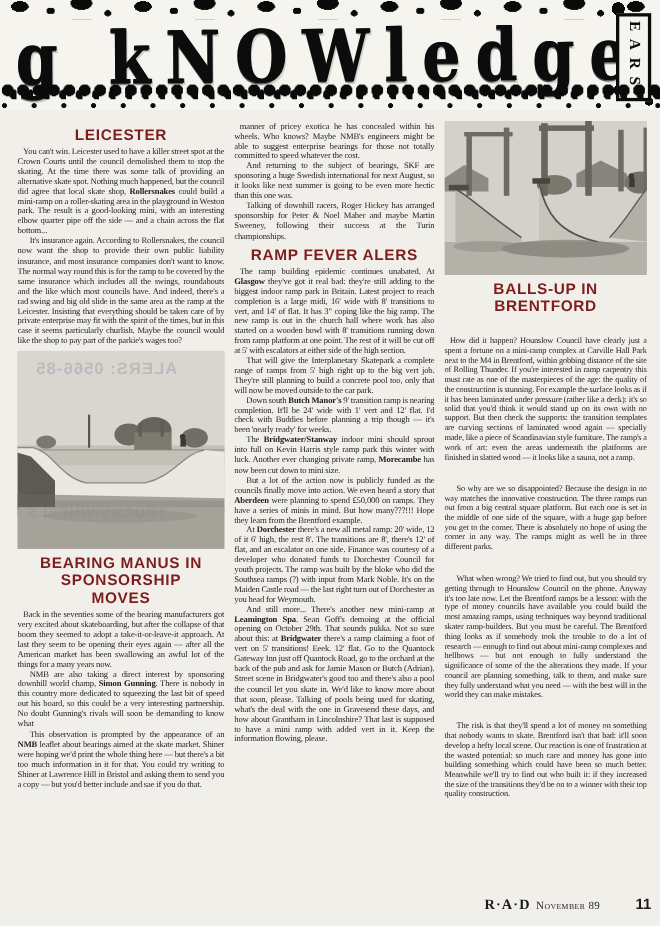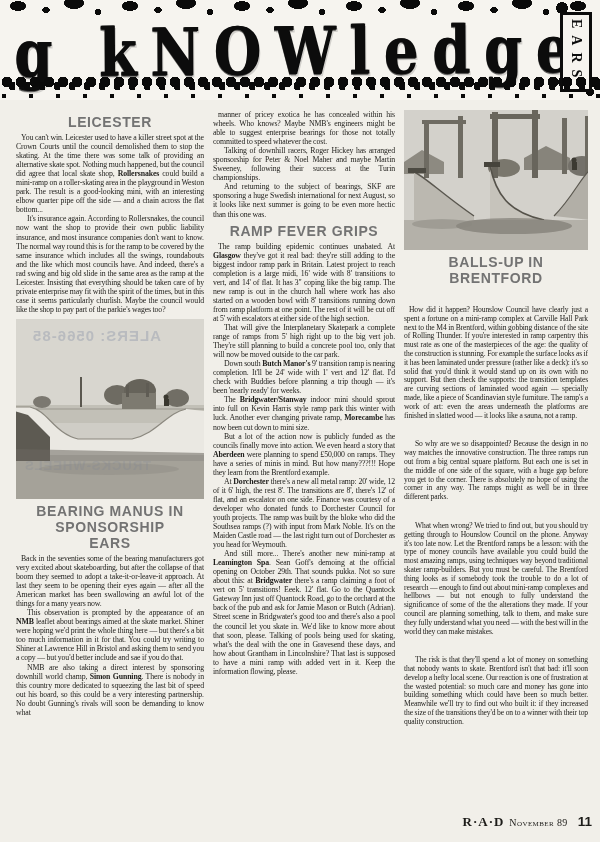--- a/index.html
+++ b/index.html
@@ -37,40 +37,40 @@
     background:#f6f4ef;border:3px solid #0c0c0c;display:flex;align-items:center;justify-content:center;
     writing-mode:vertical-rl;text-orientation:sideways;
     font-family:"Liberation Serif",serif;font-weight:bold;font-size:14px;letter-spacing:7px;color:#0c0c0c;}
   
   .content{position:absolute;left:16px;top:110px;width:572px;height:722px;display:flex;gap:9px;}
   .col{overflow:hidden;}
   .col-left{width:191px;}
   .col-mid{width:185px;}
   .col-right{width:187px;}
   h3{font-family:"Liberation Sans",sans-serif;font-weight:bold;text-align:center;
-     font-size:14px;line-height:16px;letter-spacing:.6px;margin:4px 0 3px;color:#737373;}
+     font-size:14px;line-height:16px;letter-spacing:.6px;margin:4px 0 3px;color:#7f1d1d;}
   h3.narrow{max-width:150px;margin-left:auto;margin-right:auto;}
   .p{font-size:7.8px;line-height:9.05px;text-align:justify;text-indent:11px;margin:0;
      word-spacing:-.2px;letter-spacing:-.12px;}
   .p.first{text-indent:5px;}
   .col-right .p{font-size:7.6px;line-height:8.8px;margin-top:20px;}
   
   figure{margin:0;position:relative;}
   .photo{display:block;background:#cfcdc6;}
   .fig1{margin:5px 0 2px -2px;}
   .fig2{margin:0 0 2px 0;}
   .ghost{position:absolute;font-family:"Liberation Sans",sans-serif;font-weight:bold;
      color:rgba(105,120,150,.28);transform:scaleX(-1);white-space:nowrap;pointer-events:none;}
   .ghost-top{top:8px;left:18px;font-size:15px;letter-spacing:1px;}
   .ghost-bottom{bottom:26px;left:10px;font-size:13px;letter-spacing:1px;color:rgba(120,130,150,.20);}
   
   .footer{position:absolute;right:8px;bottom:12px;display:flex;align-items:baseline;}
   .mag-name{font-family:"Liberation Serif",serif;font-weight:bold;font-size:13px;letter-spacing:1px;}
   .issue{font-family:"Liberation Serif",serif;font-variant:small-caps;font-size:10px;margin-left:5px;letter-spacing:.4px;}
-  .pagenum{font-family:"Liberation Sans",sans-serif;font-weight:bold;font-size:13.5px;margin-left:10px;}
+  .pagenum{font-family:"Liberation Sans",sans-serif;font-weight:bold;font-size:13.5px;margin-left:32px;}
 </style>
 </head>
 <body>
 
 <div class="page">
 
   <div class="masthead">
     <div class="mast-dots-top"></div>
     <div class="mast-title">g kNOWledge</div>
     <div class="mast-right-blob"></div>
@@ -104,32 +104,32 @@
           <path d="M0,88 L16,88 C34,92 40,114 64,120 L118,120 C144,114 152,94 172,90" fill="none" stroke="#8b887f" stroke-width="1.2"></path>
           <path d="M0,92 L14,96 L36,118 L36,148 L0,144 Z" fill="#5d5a52"></path>
           <path d="M0,130 L191,134 L191,146 L0,150 Z" fill="#6b6860" opacity=".55"></path>
           <rect x="0" y="142" width="191" height="38" fill="#a5a299"></rect>
           <ellipse cx="95" cy="150" rx="70" ry="6" fill="#96938a" opacity=".7"></ellipse>
         </svg>
         <span class="ghost ghost-top">ALERS: 0566-85</span>
         <span class="ghost ghost-bottom">TRUCKS-WHEELS</span>
       </figure>
 
-      <h3 class="narrow">BEARING MANUS IN SPONSORSHIP EARS</h3>
+      <h3 class="narrow">BEARING MANUS IN SPONSORSHIP MOVES</h3>
       <p class="p first">Back in the seventies some of the bearing manufacturers got very excited about skateboarding, but after the collapse of that boom they seemed to adopt a take-it-or-leave-it approach. At last they seem to be opening their eyes again — after all the American market has been swallowing an awful lot of the things for a many years now.</p>
+      <p class="p">NMB are also taking a direct interest by sponsoring downhill world champ, <b>Simon Gunning</b>. There is nobody in this country more dedicated to squeezing the last bit of speed out his board, so this could be a very interesting partnership. No doubt Gunning's rivals will soon be demanding to know what</p>
       <p class="p">This observation is prompted by the appearance of an <b>NMB</b> leaflet about bearings aimed at the skate market. Shiner were hoping we'd print the whole thing here — but there's a bit too much information in it for that. You could try writing to Shiner at Lawrence Hill in Bristol and asking them to send you a copy — but you'd better include and sae if you do that.</p>
-      <p class="p">NMB are also taking a direct interest by sponsoring downhill world champ, <b>Simon Gunning</b>. There is nobody in this country more dedicated to squeezing the last bit of speed out his board, so this could be a very interesting partnership. No doubt Gunning's rivals will soon be demanding to know what</p>
     </div>
 
     <div class="col col-mid">
       <p class="p first">manner of pricey exotica he has concealed within his wheels. Who knows? Maybe NMB's engineers might be able to suggest enterprise bearings for those not totally committed to speed whatever the cost.</p>
+      <p class="p">And returning to the subject of bearings, SKF are sponsoring a huge Swedish international for next August, so it looks like next summer is going to be even more hectic than this one was.</p>
       <p class="p">Talking of downhill racers, Roger Hickey has arranged sponsorship for Peter &amp; Noel Maher and maybe Martin Sweeney, following their success at the Turin championships.</p>
-      <p class="p">And returning to the subject of bearings, SKF are sponsoring a huge Swedish international for next August, so it looks like next summer is going to be even more hectic than this one was.</p>
 
-      <h3>RAMP FEVER GRIPS</h3>
+      <h3>RAMP FEVER ALERS</h3>
       <p class="p first">The ramp building epidemic continues unabated. At <b>Glasgow</b> they've got it real bad: they're still adding to the biggest indoor ramp park in Britain. Latest project to reach completion is a large midi, 16' wide with 8' transitions to vert, and 14' of flat. It has 3" coping like the big ramp. The new ramp is out in the church hall where work has also started on a wooden bowl with 8' transitions running down from ramp platform at one point. The rest of it will be cut off at 5' with escalators at either side of the high section.</p>
       <p class="p">That will give the Interplanetary Skatepark a complete range of ramps from 5' high right up to the big vert job. They're still planning to build a concrete pool too, only that will now be moved outside to the car park.</p>
       <p class="p">Down south <b>Butch Manor's</b> 9' transition ramp is nearing completion. It'll be 24' wide with 1' vert and 12' flat. I'd check with Buddies before planning a trip though — it's been 'nearly ready' for weeks.</p>
       <p class="p">The <b>Bridgwater/Stanway</b> indoor mini should sprout into full on Kevin Harris style ramp park this winter with luck. Another ever changing private ramp, <b>Morecambe</b> has now been cut down to mini size.</p>
       <p class="p">But a lot of the action now is publicly funded as the councils finally move into action. We even heard a story that <b>Aberdeen</b> were planning to spend £50,000 on ramps. They have a series of minis in mind. But how many???!!! Hope they learn from the Brentford example.</p>
       <p class="p">At <b>Dorchester</b> there's a new all metal ramp: 20' wide, 12 of it 6' high, the rest 8'. The transitions are 8', there's 12' of flat, and an escalator on one side. Finance was courtesy of a developer who donated funds to Dorchester Council for youth projects. The ramp was built by the bloke who did the Southsea ramps (?) with input from Mark Noble. It's on the Maiden Castle road — the last right turn out of Dorchester as you head for Weymouth.</p>
       <p class="p">And still more... There's another new mini-ramp at <b>Leamington Spa</b>. Sean Goff's demoing at the official opening on October 29th. That sounds pukka. Not so sure about this: at <b>Bridgwater</b> there's a ramp claiming a foot of vert on 5' transitions! Eeek. 12' flat. Go to the Quantock Gateway Inn just off Quantock Road, go to the orchard at the back of the pub and ask for Jamie Mason or Butch (Adrian). Street scene in Bridgwater's good too and there's also a pool the council let you skate in. We'd like to know more about that soon, please. Talking of pools being used for skating, what's the deal with the one in Gravesend these days, and how about Grantham in Lincolnshire? That last is supposed to have a mini ramp with added vert in it. Keep the information flowing, please.</p>
     </div>
 
     <div class="col col-right">

